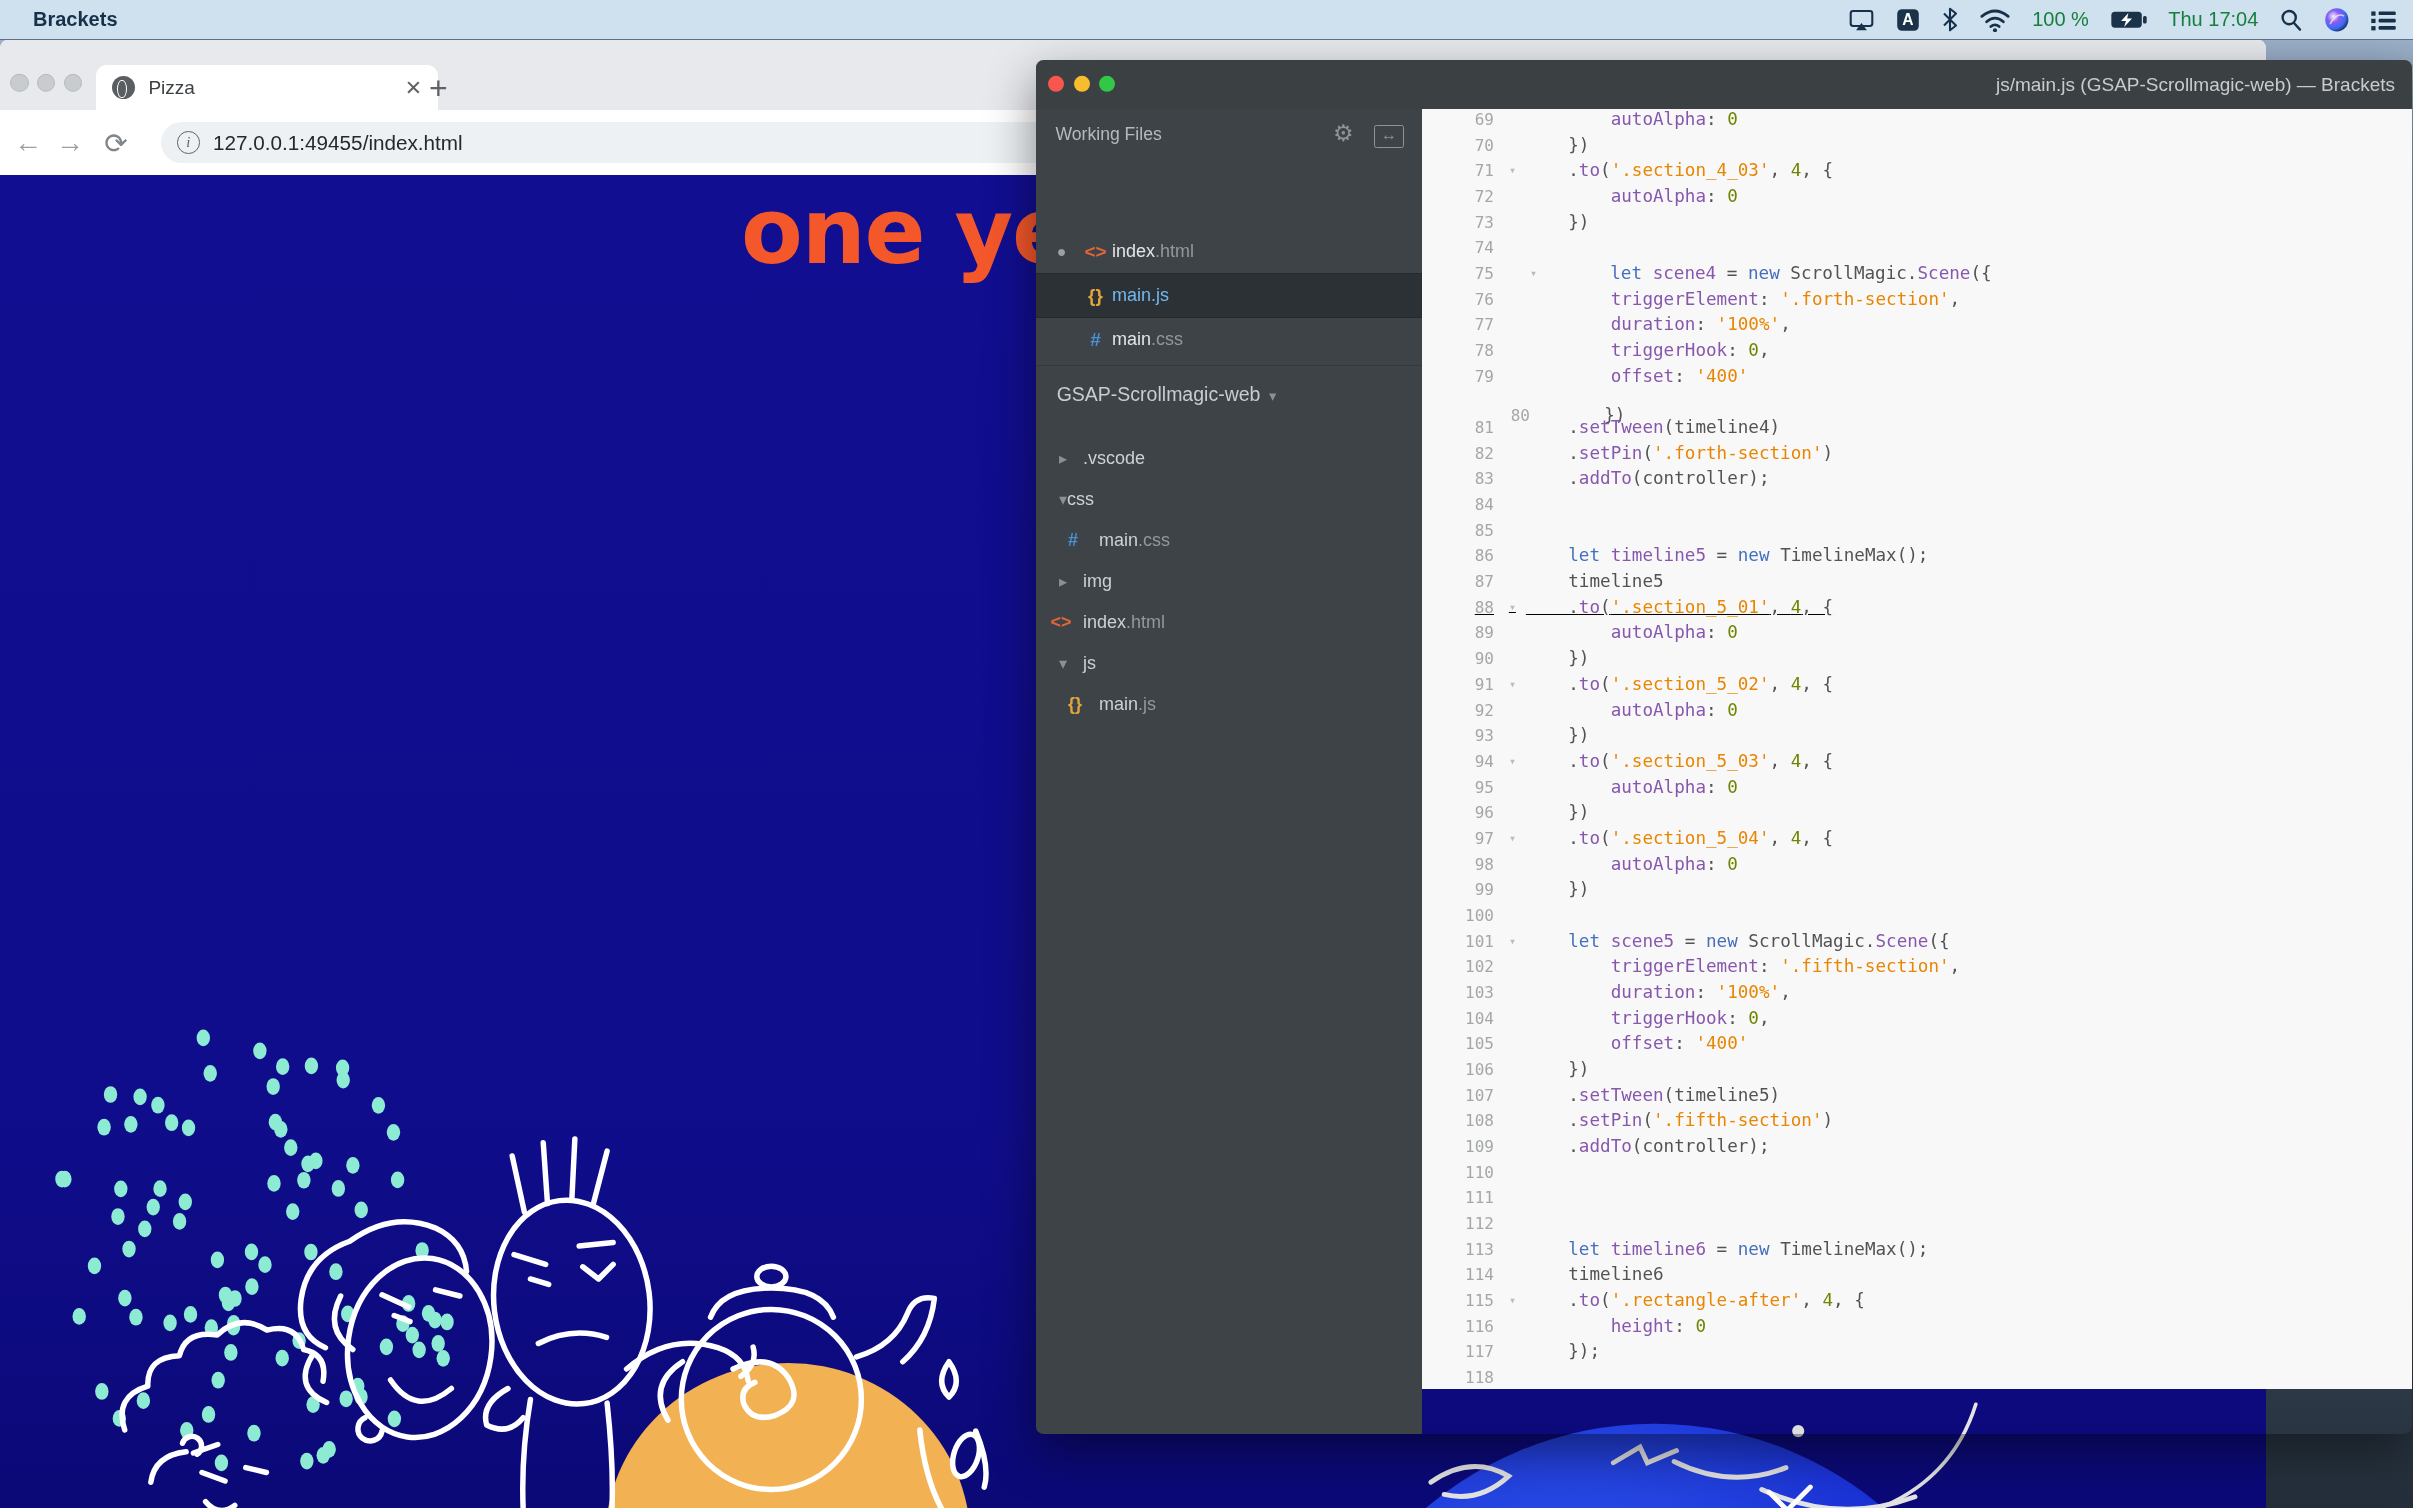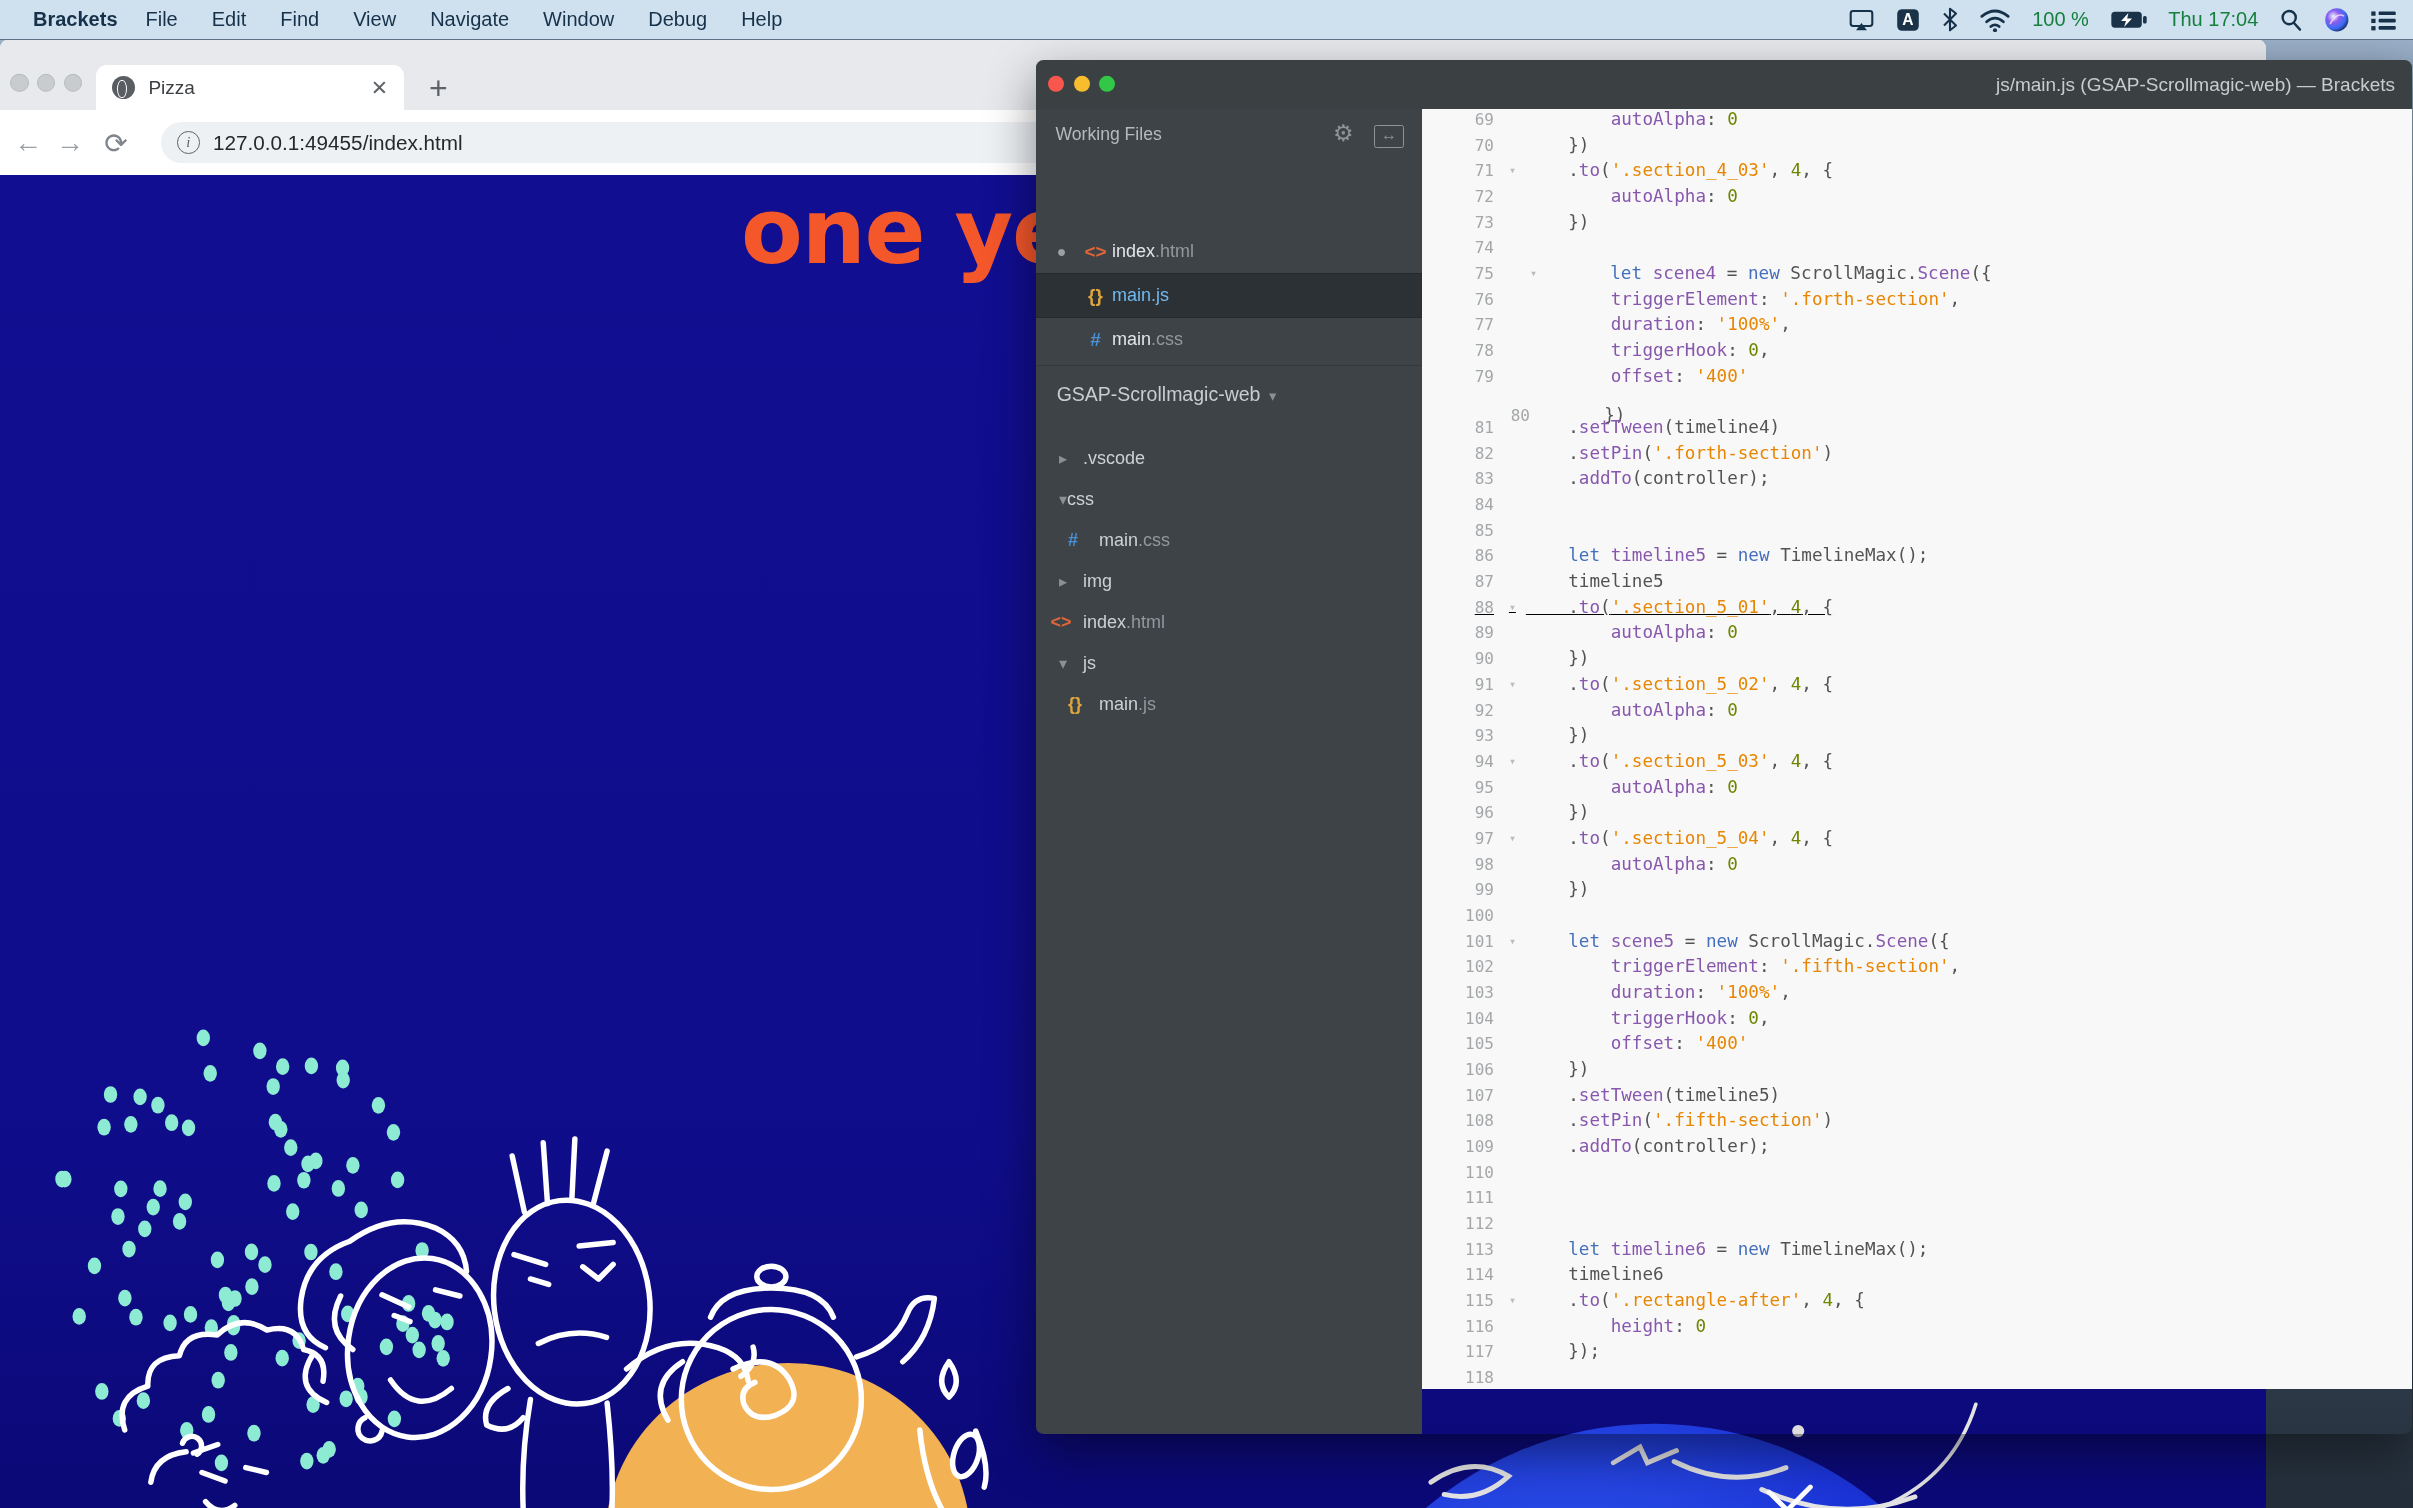--- a/index.html
+++ b/index.html
@@ -18,21 +18,21 @@
   #mb-right{margin-left:auto;display:flex;align-items:center;gap:20.7px;margin-right:16px;}
   #mb-right svg{display:block;}
   .mb-text{font-size:20px;color:#15803d;}
 
   
   #browser{position:absolute;left:0;top:39px;width:2266px;height:1470px;background:#fff;
            border-radius:9.7px 9.7px 0 0;overflow:hidden;z-index:10;}
   #tabstrip{position:absolute;left:0;top:0;width:100%;height:71px;background:#e7e9ec;}
   .tl{position:absolute;top:44px;width:16.4px;height:16.4px;border-radius:50%;
       background:#c9cccf;border:0.6px solid #b7babd;transform:translateY(-50%);}
-  #tab{position:absolute;left:96px;top:25.6px;width:308px;height:46px;background:#fff;
+  #tab{position:absolute;left:96px;top:25.6px;width:342px;height:46px;background:#fff;
        border-radius:11px 11px 0 0;display:flex;align-items:center;}
   #tab-favicon{width:23px;height:23px;border-radius:50%;background:#5a5d62;margin-left:16px;
                position:relative;flex:0 0 auto;}
   #tab-favicon:before{content:"";position:absolute;left:4.9px;top:3.7px;width:8.5px;height:16px;
                border:1.8px solid #fff;border-radius:50%/60%;}
   #tab-title{margin-left:13.4px;font-size:19px;color:#3c4043;flex:1 1 auto;}
   #tab-close{font-size:20.7px;color:#5f6368;margin-right:16px;cursor:default;}
   #newtab{position:absolute;left:429px;top:49px;font-size:32px;color:#5f6368;line-height:0;}
   #toolbar{position:absolute;left:0;top:71px;width:100%;height:66px;background:#fff;
            border-bottom:1.2px solid #e0e2e5;}
@@ -99,30 +99,20 @@
   #statusbar .sep{margin:0 7.3px;color:#b5b5b5;}
   #statusbar .cnt{color:#ababab;}
 </style>
 </head>
 <body>
 
 <div id="root">
 
   <div id="menubar">
     <span class="app">Brackets</span>
-    <span id="menu-items">
-        <span class="mi">File</span>
-        <span class="mi">Edit</span>
-        <span class="mi">Find</span>
-        <span class="mi">View</span>
-        <span class="mi">Navigate</span>
-        <span class="mi">Window</span>
-        <span class="mi">Debug</span>
-        <span class="mi">Help</span>
-      </span>
     <div id="mb-right">
       <svg width="27" height="24" viewBox="0 0 44 40">
           <rect x="4" y="5" width="36" height="25" rx="4" fill="none" stroke="#16314a" stroke-width="3.5"></rect>
           <polygon points="13,37 31,37 22,25" fill="#16314a"></polygon>
         </svg>
       <svg width="24" height="24" viewBox="0 0 40 40" style="font-size:33px">
           <rect x="2" y="2" width="36" height="36" rx="8" fill="#1b3349"></rect>
           <text x="20" y="29" text-anchor="middle" font-family="Liberation Sans,sans-serif" font-size="26" font-weight="bold" fill="#ffffff">A</text>
         </svg>
       <svg width="18" height="27" viewBox="0 0 30 44">

